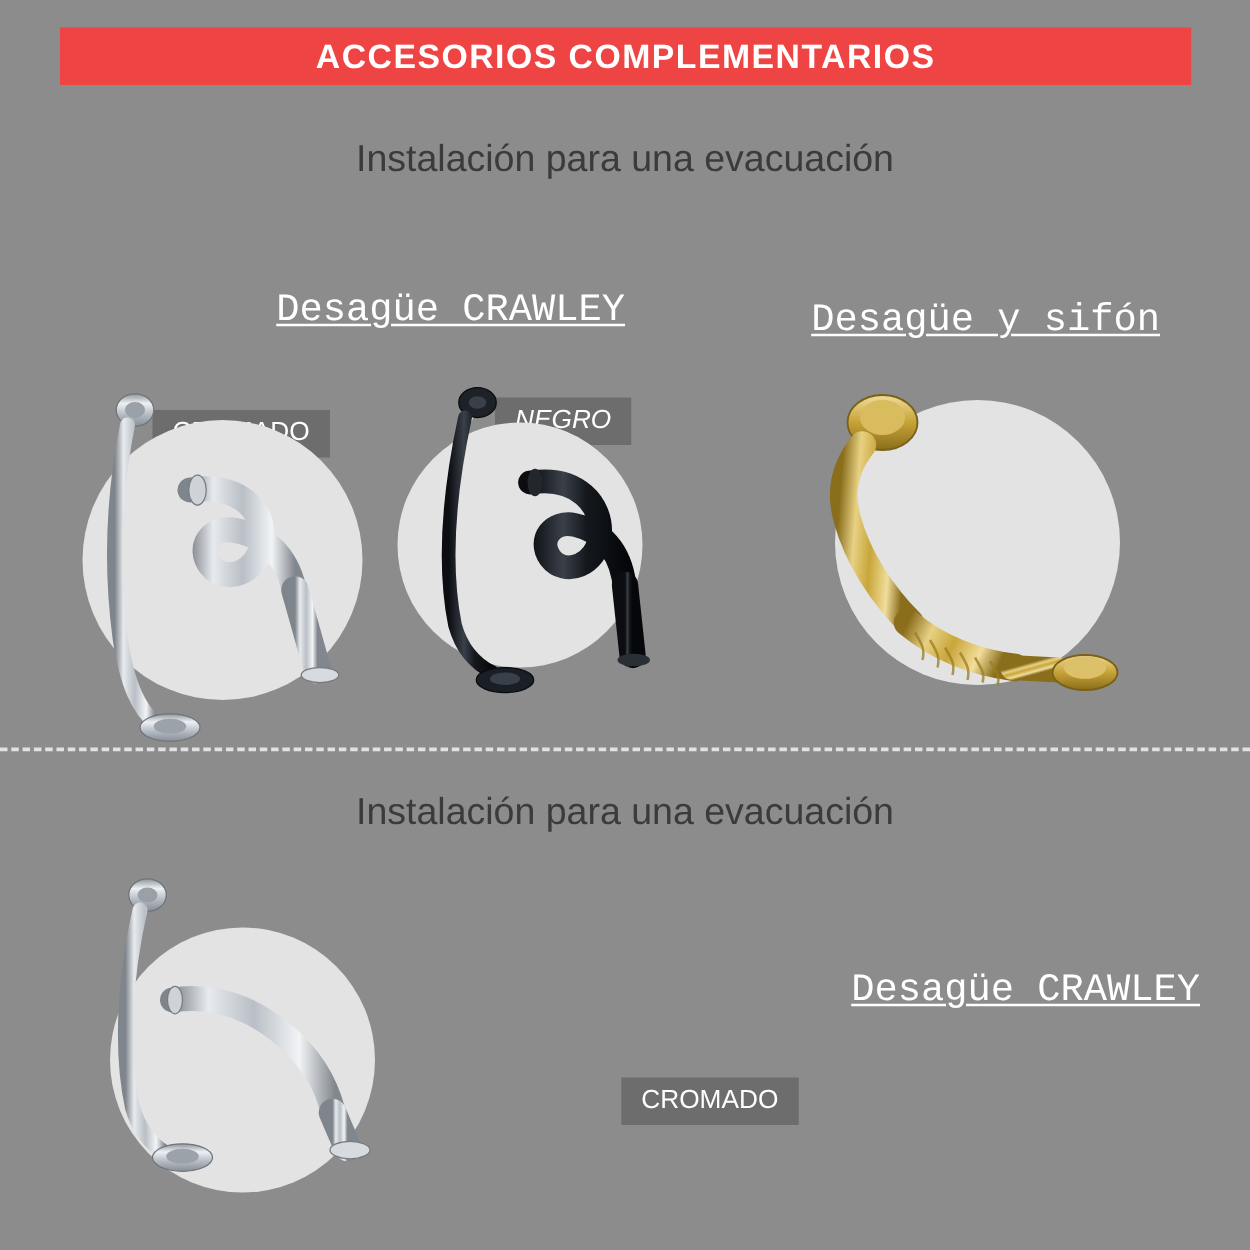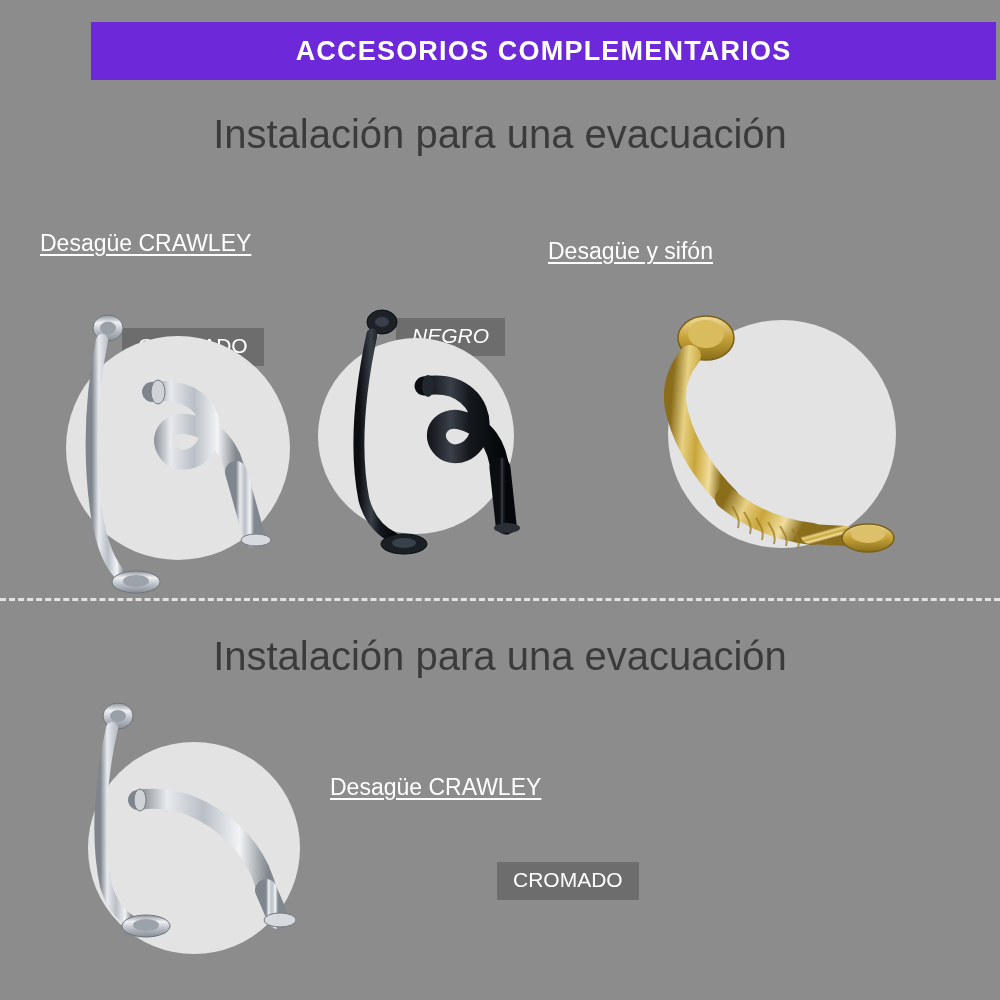--- a/index.html
+++ b/index.html
@@ -13,56 +13,56 @@
   .page {
     position: relative;
     width: 1000px; height: 1000px;
     background: #8c8c8c;
   }
 
   
   .banner {
     position: absolute;
     left: 48px; top: 22px;
-    width: 905px; height: 58px;
-    background: #6d28d9;
+    width: 905px; height: 46px;
+    background: #ef4444;
     display: flex;
     align-items: center;
     justify-content: center;
-    margin-left: 43px;
   }
   .banner-title {
     color: #ffffff;
     font-size: 27px;
     font-weight: bold;
     letter-spacing: 1.2px;
   }
 
   
   .section-heading {
     position: absolute;
     width: 100%;
     text-align: center;
     color: #3b3b3b;
-    font-size: 40px;
+    font-size: 30px;
     line-height: 1.32;
     font-weight: 400;
   }
   .section-heading .strong { font-weight: bold; color: #2f2f2f; }
 
   #sec1-heading { top: 108px; }
   #sec2-heading { top: 630px; }
 
   
   .product-title {
     position: absolute;
-    text-align: left;
+    text-align: right;
     color: #ffffff;
-    font-size: 23px;
+    font-size: 31px;
     line-height: 1.35;
+    font-family: Liberation Mono, monospace;
   }
   .product-title .u {
     text-decoration: underline;
     text-decoration-thickness: 2px;
     text-underline-offset: 3px;
   }
 
   #p1-title { left: 40px; top: 228px; width: 460px; }
   #p2-title { left: 548px; top: 236px; width: 380px; }
   #p3-title { left: 330px; top: 772px; width: 630px; }

